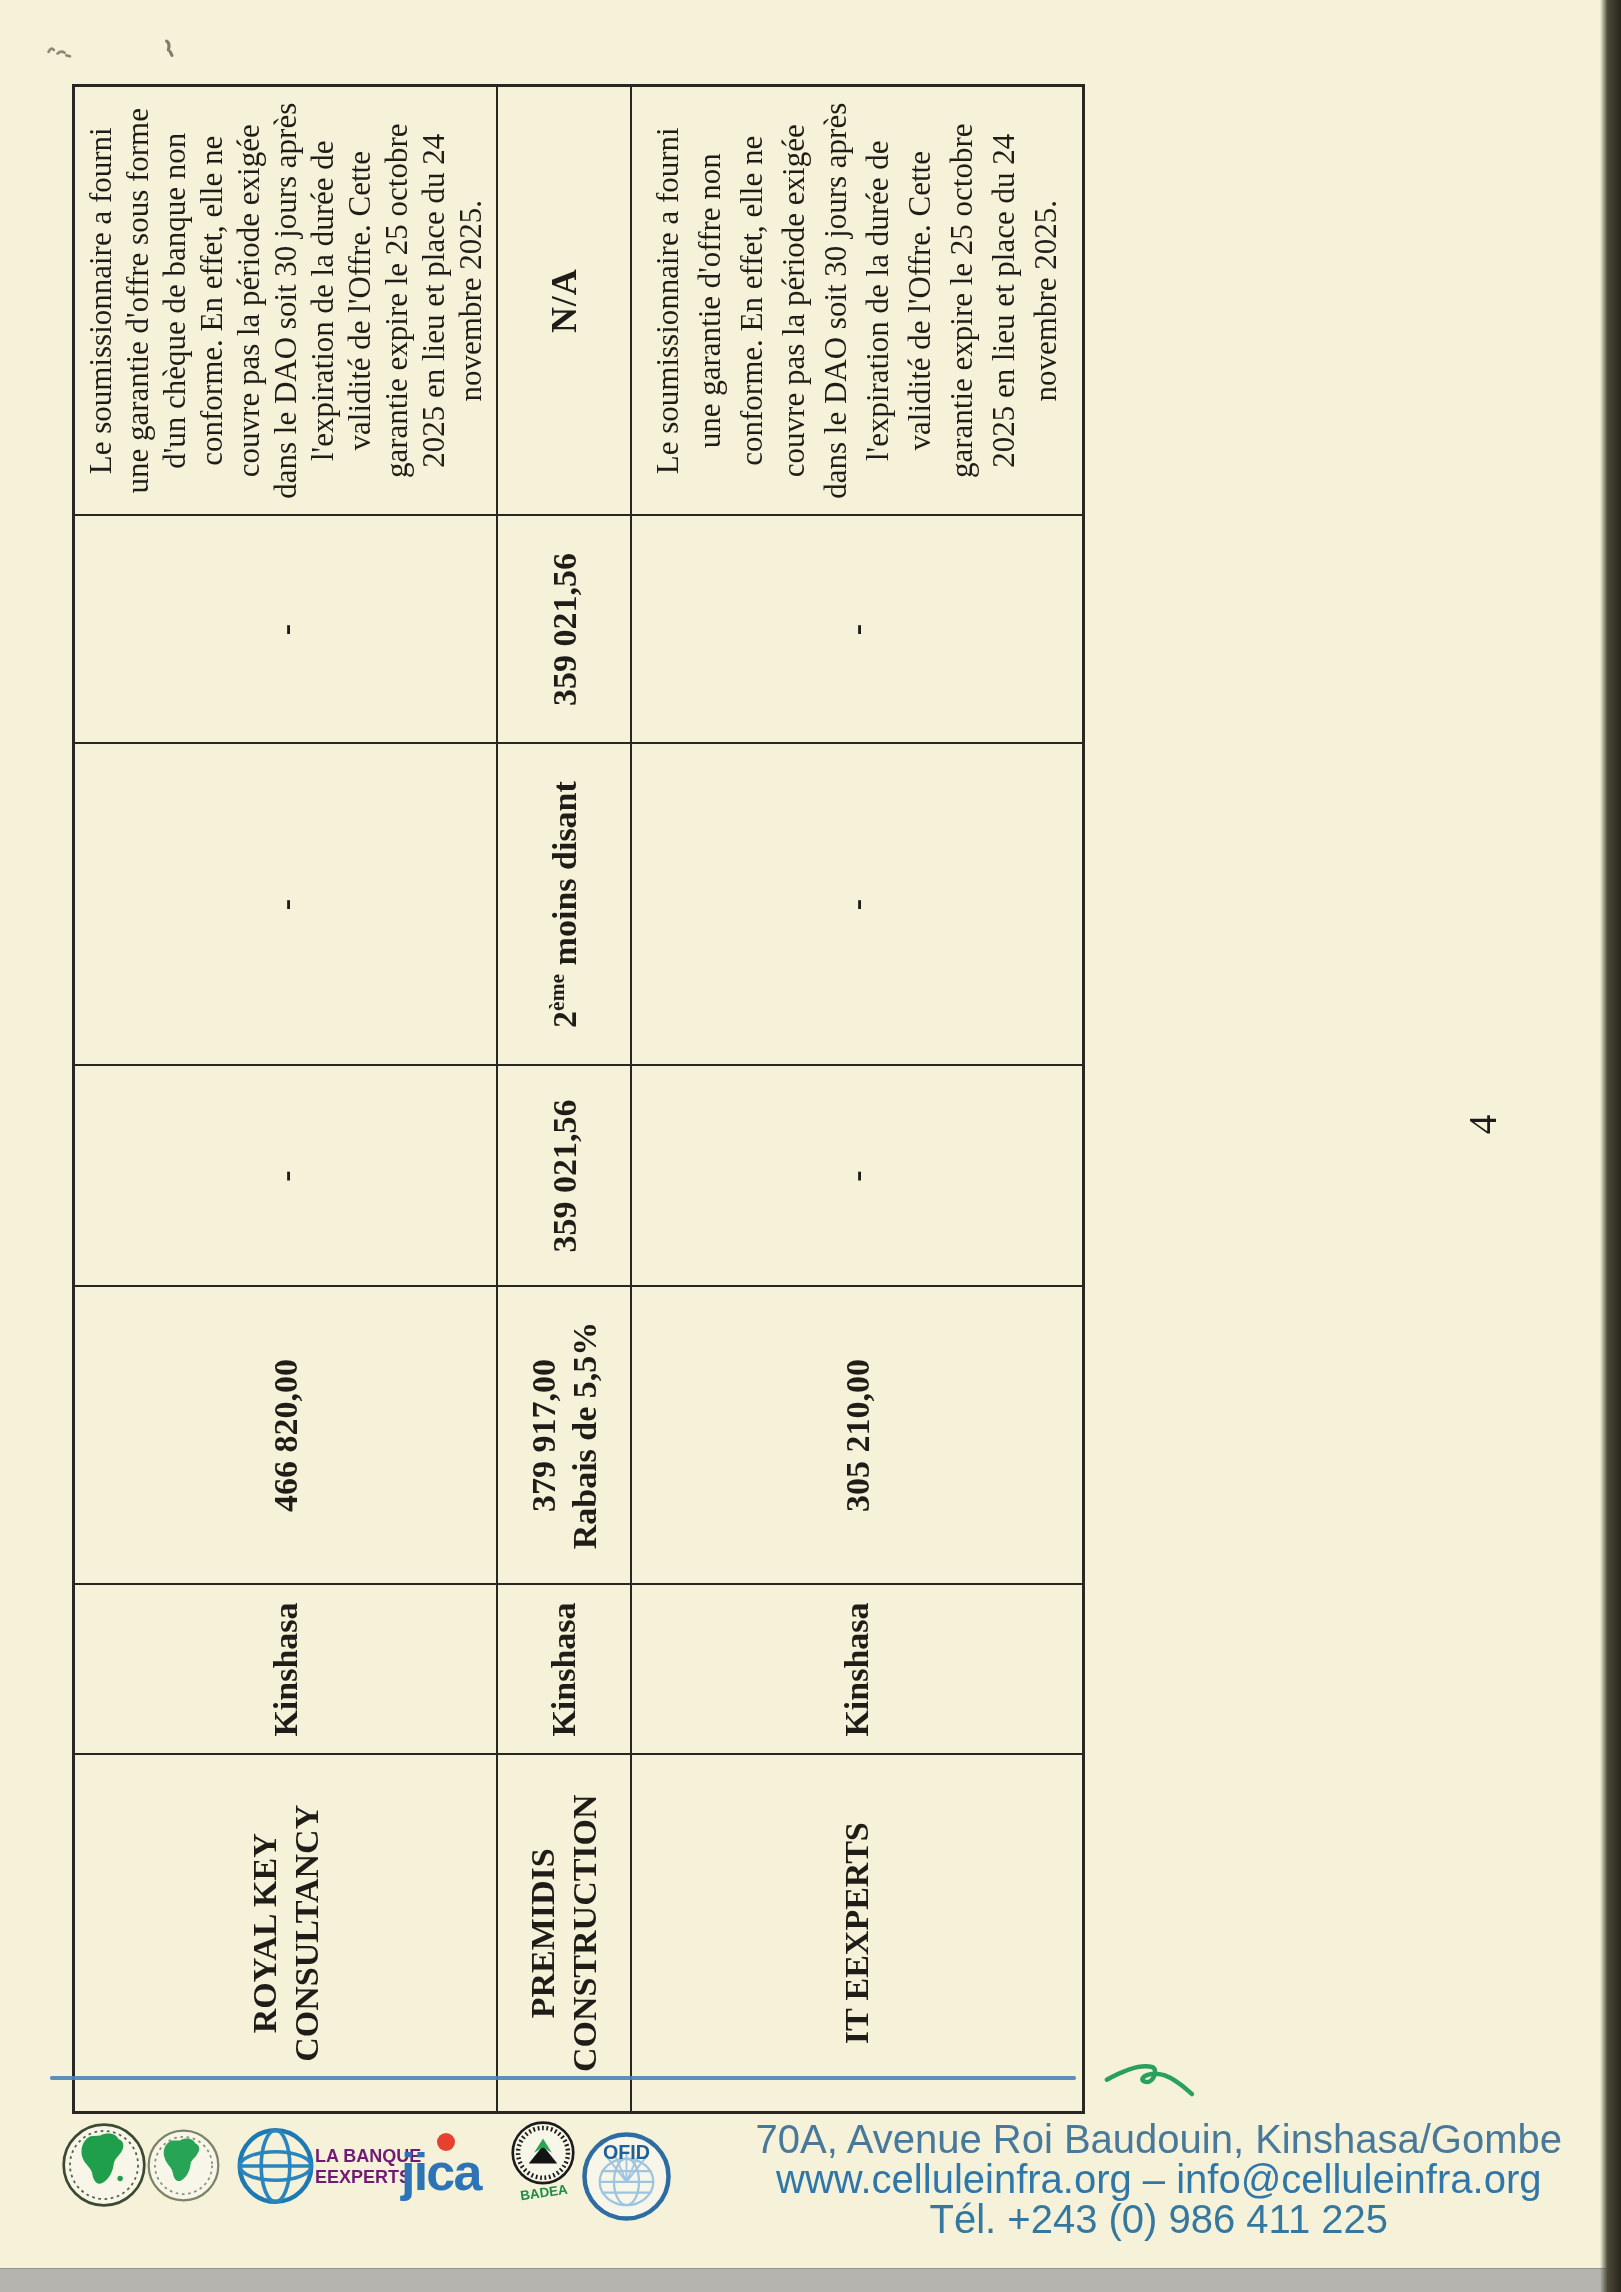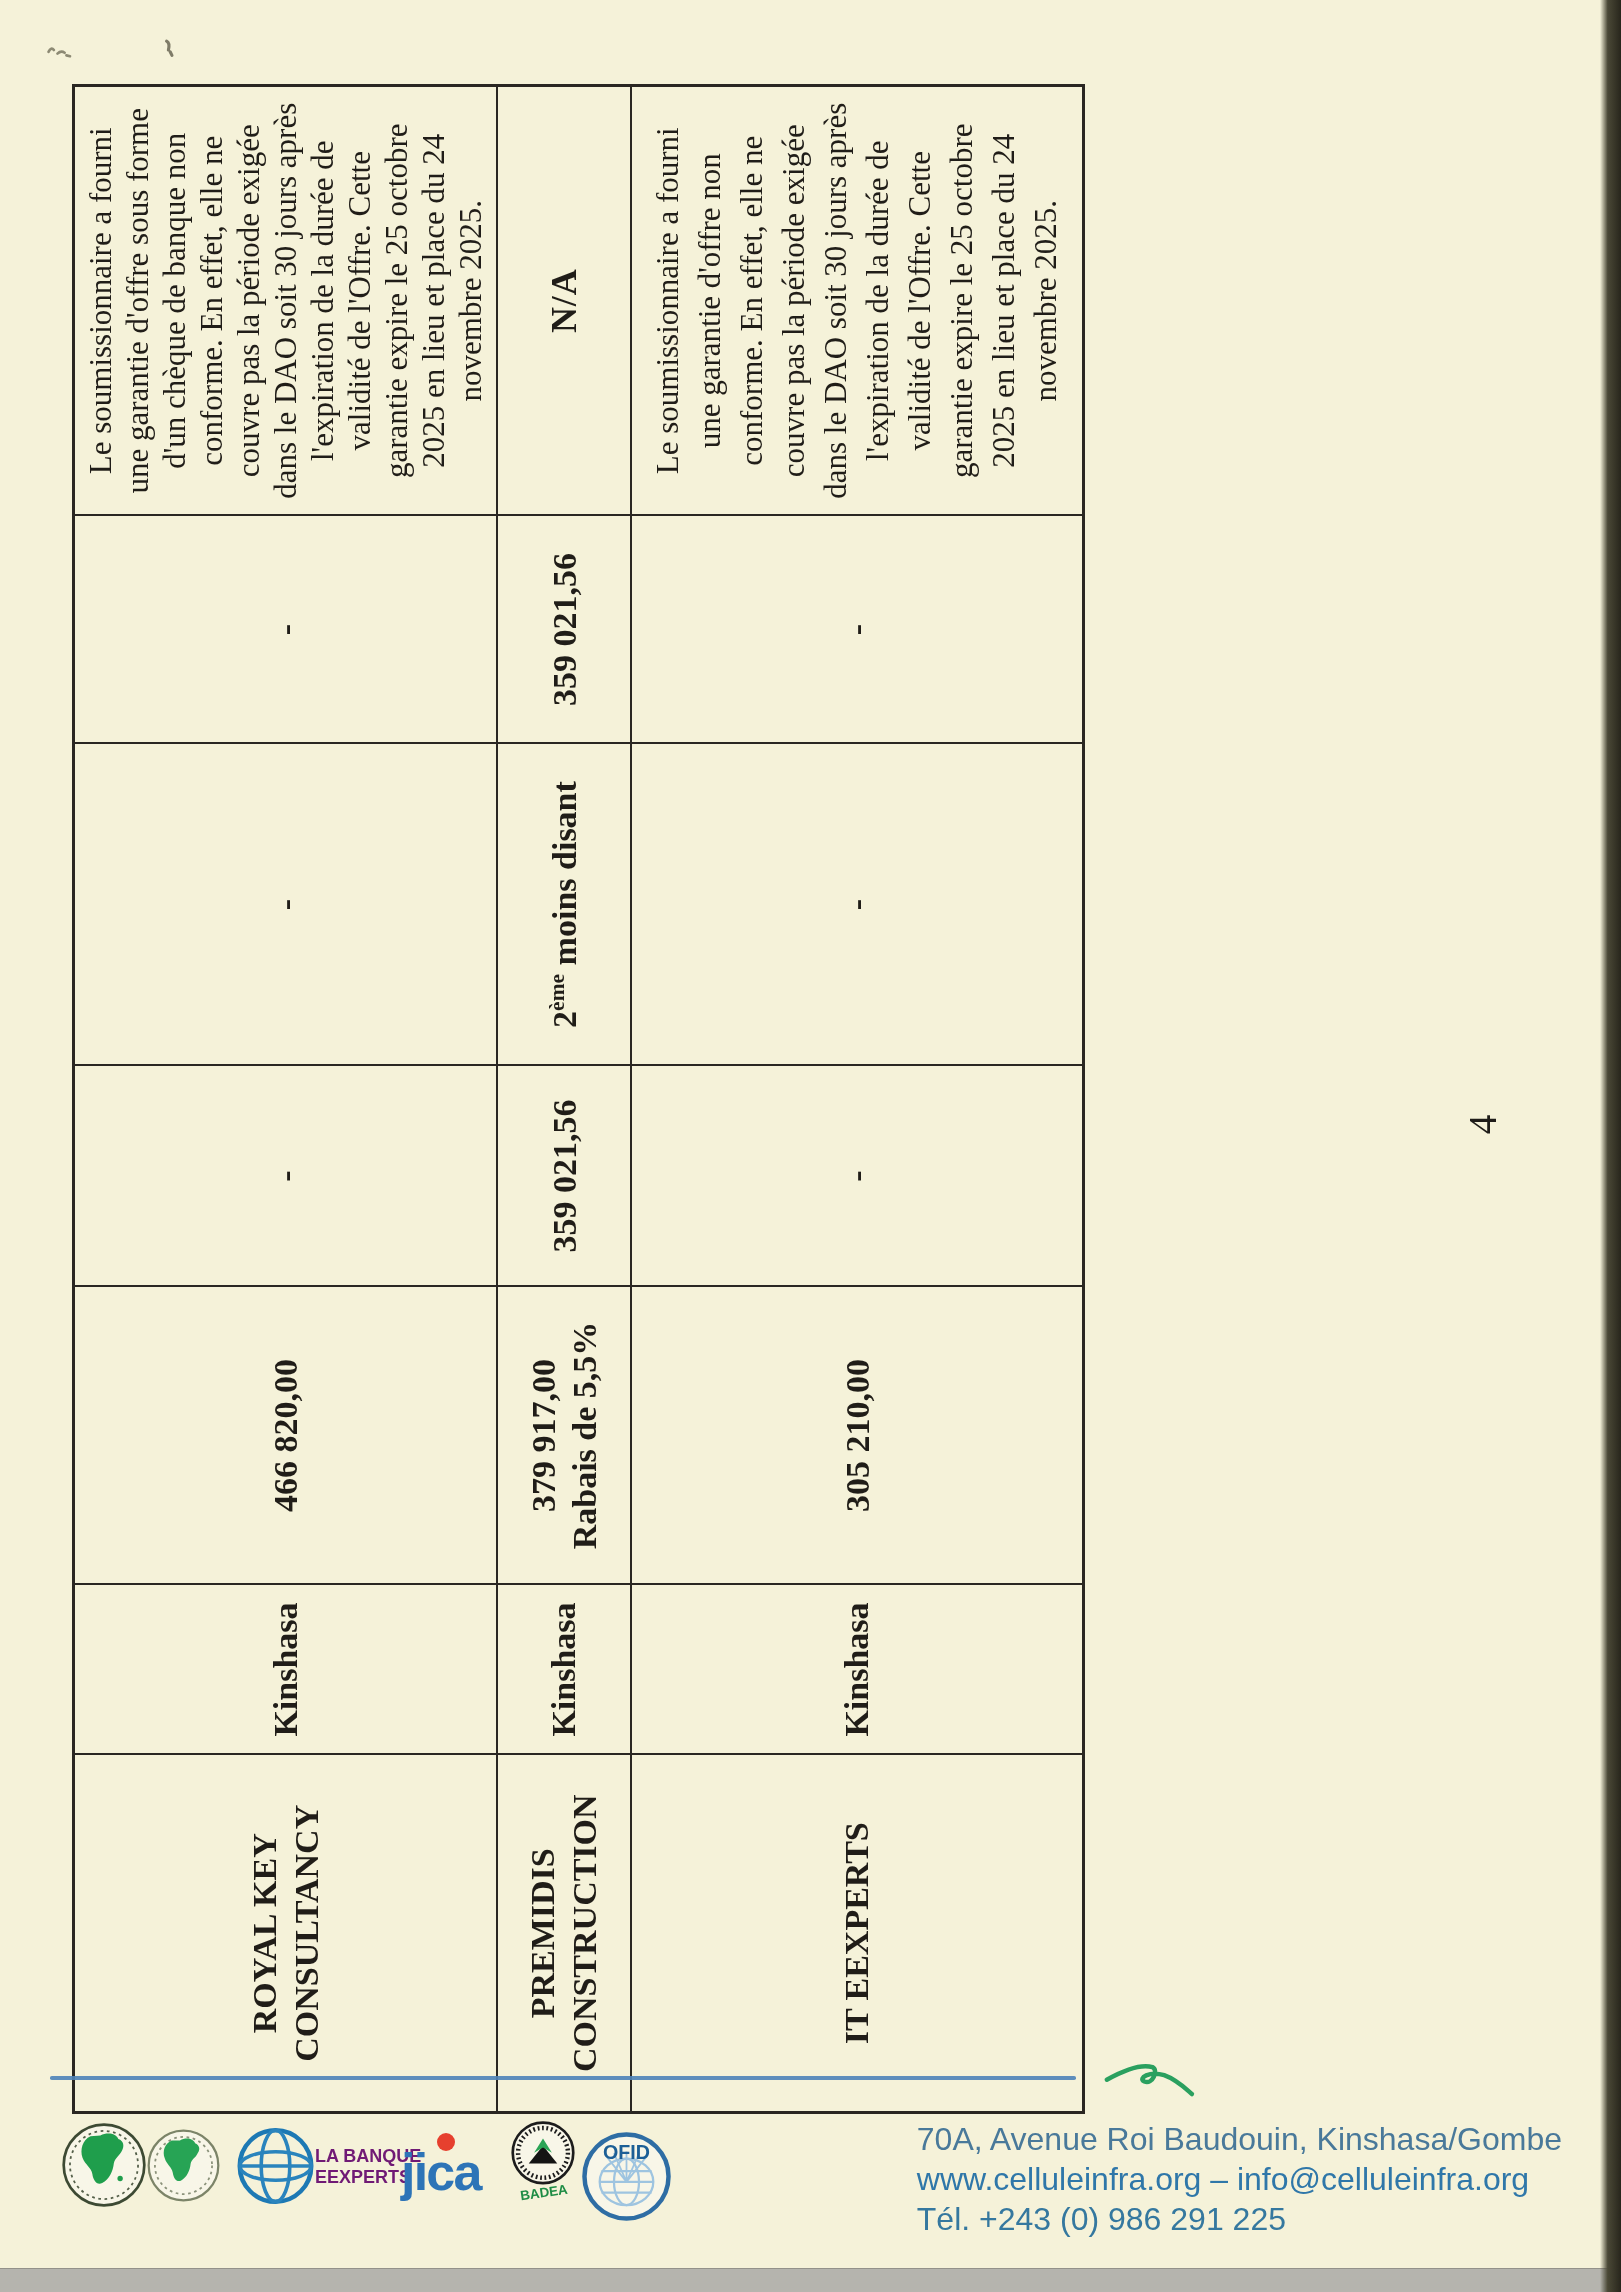--- a/index.html
+++ b/index.html
@@ -41,23 +41,23 @@
     position:absolute; left:1473px; top:1102px;
     font-size:39px; color:#1e1c18;
     transform:rotate(-90deg);
   }
   
   .blue-rule{
     position:absolute; left:50px; top:2076px; width:1026px; height:3.6px;
     background:#4e83b8; opacity:.9; border-radius:1.8px;
   }
   .footer-text{
-    position:absolute; top:2119px; right:59px; text-align:left;
+    position:absolute; top:2119px; right:59px; text-align:center;
     font-family:"Liberation Sans", sans-serif;
-    font-size:32px; line-height:40px;
+    font-size:40px; line-height:40px;
   }
   .footer-text .l1{color:#49799a;}
   .footer-text .l2{color:#2f77a9;}
   .footer-text .l3{color:#35789f;}
   .logo{position:absolute;}
   .wb-label{
     position:absolute; left:315px; top:2146px;
     font-family:"Liberation Sans", sans-serif; font-weight:bold;
     font-size:18px; line-height:20.6px; color:#701a75; text-align:left;
   }
@@ -195,20 +195,20 @@
     <text x="52" y="32" text-anchor="middle" font-family="Liberation Sans, sans-serif" font-weight="bold" font-size="22" fill="#1d5f96">OFID</text>
   </svg>
 
   <svg class="squiggle" width="99" height="43" viewBox="0 0 110 48">
     <path d="M4,22 C22,12 42,4 55,8 C62,11 55,28 46,24 C38,20 52,12 68,17 C82,22 92,32 99,38" stroke="#2aa05f" stroke-width="5" fill="none" stroke-linecap="round"></path>
   </svg>
 
   <div class="footer-text">
     <div class="l1">70A,  Avenue Roi Baudouin, Kinshasa/Gombe</div>
     <div class="l2">www.celluleinfra.org – info@celluleinfra.org</div>
-    <div class="l3">Tél. +243 (0) 986 291 225</div>
+    <div class="l3">Tél. +243 (0) 986 411 225</div>
   </div>
 
   <div class="edge-bottom"></div>
   <div class="edge-right"></div>
 
 </div>
 
 
 </body></html>

